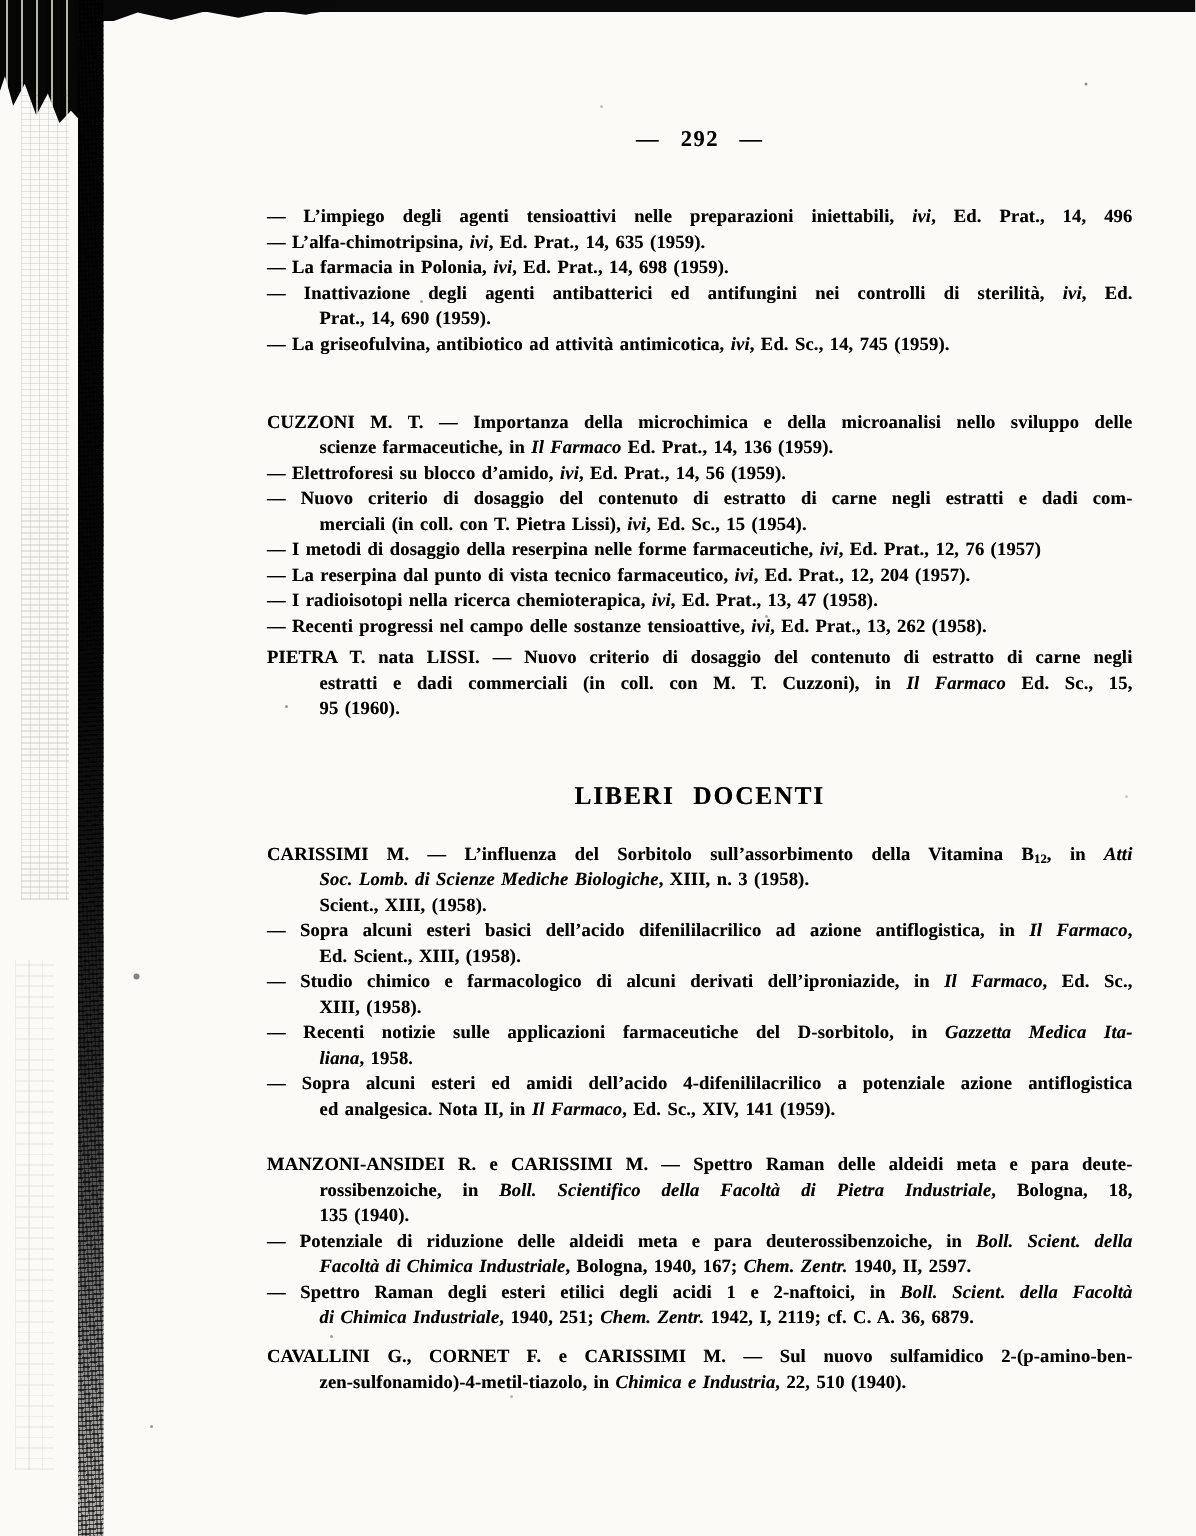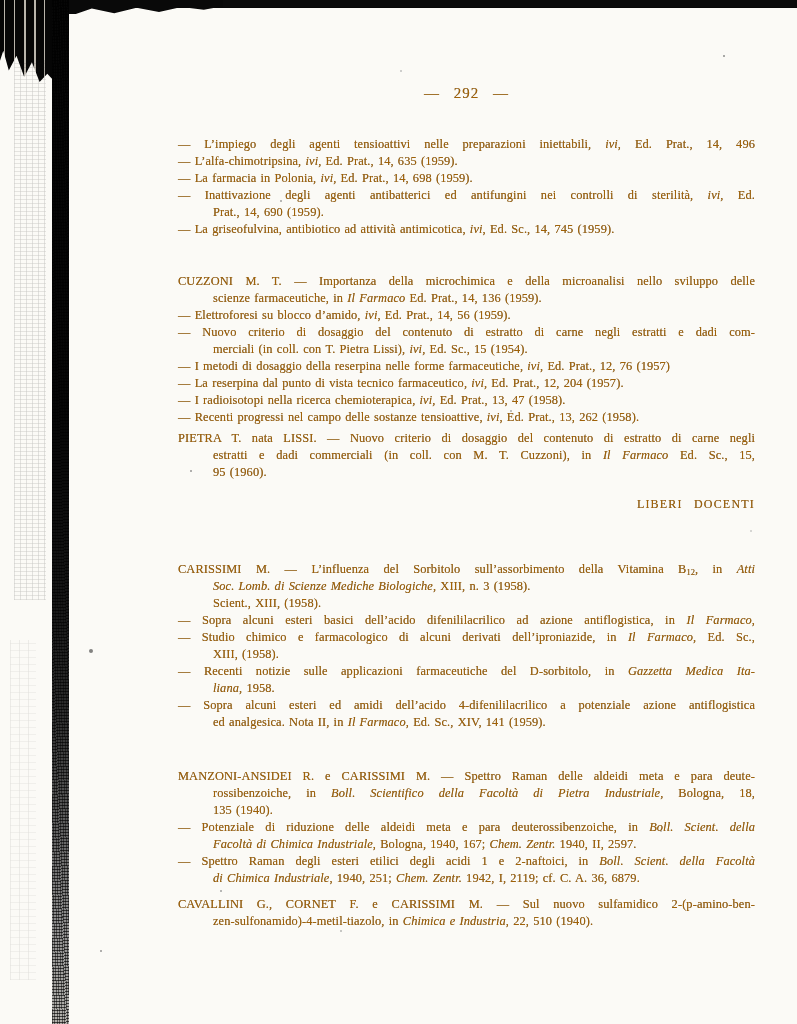--- a/index.html
+++ b/index.html
@@ -44,25 +44,25 @@
       repeating-linear-gradient(0deg,rgba(20,20,20,.4) 0 1px,transparent 1px 7px);
     opacity:.12;filter:blur(.3px);
   }
   .speck{position:absolute;width:2px;height:2px;background:#555;border-radius:50%;
     box-shadow:623px -895px 0 #444, 180px -750px 0 #666, 410px -540px 0 #777,
       -10px -300px 0 1px #333, 560px -120px 0 #888, 300px -880px 0 #999,
       120px -60px 0 #666, 650px -420px 0 #aaa, 90px -480px 0 #555, 240px -20px 0 #888;
     left:100px;top:950px;opacity:.6;}
   
   .content{position:absolute;left:178px;top:0;width:577px;height:1024px;
-    color:#a16207;text-shadow:0 0 .4px rgba(36,31,25,.55);}
+    color:#000000;text-shadow:0 0 .4px rgba(36,31,25,.55);font-weight:bold;}
   .page-number{position:absolute;left:0;top:85px;width:100%;text-align:center;
     font-size:15px;letter-spacing:1px;word-spacing:9px;}
-  .section-heading{position:absolute;left:0;top:497px;width:100%;text-align:right;
-    font-size:12px;letter-spacing:1.2px;word-spacing:7px;}
+  .section-heading{position:absolute;left:0;top:521px;width:100%;text-align:center;
+    font-size:17px;letter-spacing:1.2px;word-spacing:7px;}
   .block{position:absolute;left:0;width:577px;}
   .line{font-size:12.4px;line-height:17px;height:17px;letter-spacing:.1px;word-spacing:1px;
     white-space:nowrap;text-align:left;}
   .line.j{white-space:normal;text-align:justify;text-align-last:justify;}
   .line.ind{padding-left:35px;}
   .line.ind.j{width:542px;}
   .line i{font-style:italic;}
   .line sub{font-size:8.5px;vertical-align:-2px;letter-spacing:0;}
 </style>
 </head>
@@ -102,20 +102,21 @@
       <div class="block" style="top: 430px;">
         <div class="line j"><span>PIETRA T. nata LISSI. — Nuovo criterio di dosaggio del contenuto di estratto di carne negli</span></div>
         <div class="line j ind"><span>estratti e dadi commerciali (in coll. con M. T. Cuzzoni), in </span><i>Il Farmaco</i><span> Ed. Sc., 15,</span></div>
         <div class="line ind"><span>95 (1960).</span></div>
       </div>
       <div class="block" style="top: 561px;">
         <div class="line j"><span>CARISSIMI M. — L’influenza del Sorbitolo sull’assorbimento della Vitamina B</span><sub>12</sub><span>, in </span><i>Atti</i></div>
         <div class="line ind"><i>Soc. Lomb. di Scienze Mediche Biologiche</i><span>, XIII, n. 3 (1958).</span></div>
         <div class="line ind"><span>Scient., XIII, (1958).</span></div>
         <div class="line j"><span>— Sopra alcuni esteri basici dell’acido difenililacrilico ad azione antiflogistica, in </span><i>Il Farmaco</i><span>,</span></div>
+        <div class="line ind"><span>Ed. Scient., XIII, (1958).</span></div>
         <div class="line j"><span>— Studio chimico e farmacologico di alcuni derivati dell’iproniazide, in </span><i>Il Farmaco</i><span>, Ed. Sc.,</span></div>
         <div class="line ind"><span>XIII, (1958).</span></div>
         <div class="line j"><span>— Recenti notizie sulle applicazioni farmaceutiche del D-sorbitolo, in </span><i>Gazzetta Medica Ita-</i></div>
         <div class="line ind"><i>liana</i><span>, 1958.</span></div>
         <div class="line j"><span>— Sopra alcuni esteri ed amidi dell’acido 4-difenililacrilico a potenziale azione antiflogistica</span></div>
         <div class="line ind"><span>ed analgesica. Nota II, in </span><i>Il Farmaco</i><span>, Ed. Sc., XIV, 141 (1959).</span></div>
       </div>
       <div class="block" style="top: 768px;">
         <div class="line j"><span>MANZONI-ANSIDEI R. e CARISSIMI M. — Spettro Raman delle aldeidi meta e para deute-</span></div>
         <div class="line j ind"><span>rossibenzoiche, in </span><i>Boll. Scientifico della Facoltà di Pietra Industriale</i><span>, Bologna, 18,</span></div>

